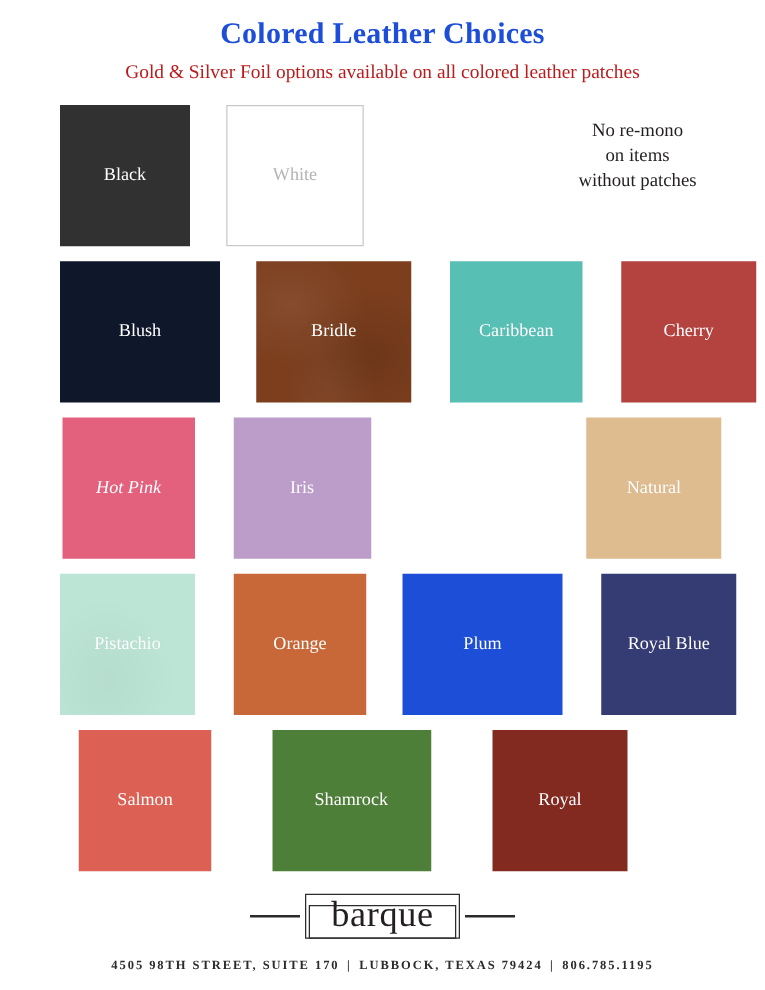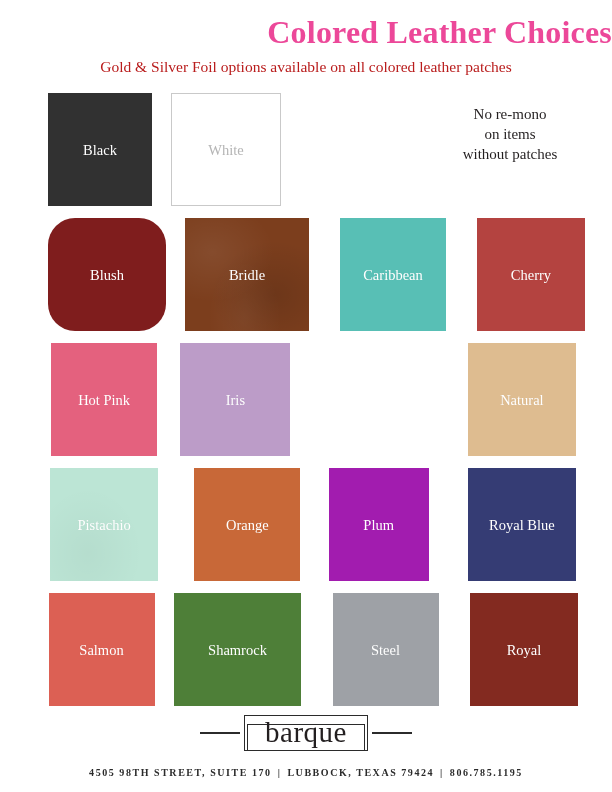--- a/index.html
+++ b/index.html
@@ -23,27 +23,26 @@
     display: flex;
     flex-direction: column;
   }
 
   
   .header {
     text-align: center;
     padding-top: 14px;
   }
   .page-title {
-    font-size: 32px;
+    font-size: 24px;
     font-weight: bold;
     letter-spacing: 0.2px;
-    color: #ec4899;
+    color: #1d4ed8;
     margin: 0;
     line-height: 1.15;
-    text-align: right;
   }
   .page-subtitle {
     font-size: 15.5px;
     color: #b91c1c;
     margin: 7px 0 0 0;
     line-height: 1.2;
   }
 
   
   .swatch-grid {
@@ -66,21 +65,21 @@
     display: flex;
     align-items: center;
     justify-content: center;
   }
   
   .col-0 { width: 136px; }
   .col-1 { width: 136px; }
   .col-2 { width: 136px; }
   .col-3 { width: 136px; }
 
-  .gut-0 { margin-right: 19px; }
+  .gut-0 { margin-right: 29px; }
   .gut-1 { margin-right: 31px; }
   .gut-2 { margin-right: 31px; }
 
   .swatch {
     height: 113px;
     box-sizing: border-box;
     display: flex;
     align-items: center;
     justify-content: center;
     position: relative;
@@ -216,21 +215,21 @@
         <div class="cell col-3">
           <div class="note-block">
             <div class="note-line">No re-mono</div>
             <div class="note-line">on items</div>
             <div class="note-line">without patches</div>
           </div>
         </div>
       </div>
       <div class="swatch-row">
         <div class="cell col-0 gut-0">
-          <div class="swatch" style="background: #7f1d1d; width: 118px; border-radius: 27px;">
+          <div class="swatch" style="background: #0f172a; width: 128px;">
             <span class="swatch-label" style="color: rgb(255, 255, 255);">Blush</span>
           </div>
         </div>
         <div class="cell col-1 gut-1">
           <div class="swatch textured" style="background: rgb(124, 62, 29); width: 124px;">
             <span class="swatch-label" style="color: rgb(255, 255, 255);">Bridle</span>
           </div>
         </div>
         <div class="cell col-2 gut-2">
           <div class="swatch" style="background: rgb(88, 191, 181); width: 106px;">
@@ -239,21 +238,21 @@
         </div>
         <div class="cell col-3">
           <div class="swatch" style="background: rgb(180, 67, 64); width: 108px;">
             <span class="swatch-label" style="color: rgb(255, 255, 255);">Cherry</span>
           </div>
         </div>
       </div>
       <div class="swatch-row">
         <div class="cell col-0 gut-0">
           <div class="swatch" style="background: rgb(228, 97, 126); width: 106px;">
-            <span class="swatch-label" style="color: rgb(255, 255, 255);">Hot Pink</span>
+            <span class="swatch-label" style="color: rgb(255, 255, 255); font-style: italic;">Hot Pink</span>
           </div>
         </div>
         <div class="cell col-1 gut-1">
           <div class="swatch" style="background: rgb(188, 156, 200); width: 110px;">
             <span class="swatch-label" style="color: rgb(255, 255, 255);">Iris</span>
           </div>
         </div>
         <div class="cell col-2 gut-2 empty"></div>
         <div class="cell col-3">
           <div class="swatch" style="background: rgb(222, 188, 144); width: 108px;">
@@ -266,44 +265,39 @@
           <div class="swatch soft-sheen" style="background: rgb(188, 229, 213); width: 108px;">
             <span class="swatch-label" style="color: rgb(255, 255, 255);">Pistachio</span>
           </div>
         </div>
         <div class="cell col-0 gut-0">
           <div class="swatch" style="background: rgb(200, 104, 56); width: 106px;">
             <span class="swatch-label" style="color: rgb(255, 255, 255);">Orange</span>
           </div>
         </div>
         <div class="cell col-2 gut-2">
-          <div class="swatch" style="background: #a21caf; width: 100px;">
+          <div class="swatch" style="background: #1d4ed8; width: 128px;">
             <span class="swatch-label" style="color: rgb(255, 255, 255);">Plum</span>
           </div>
         </div>
         <div class="cell col-3">
           <div class="swatch" style="background: rgb(53, 60, 116); width: 108px;">
             <span class="swatch-label" style="color: rgb(255, 255, 255);">Royal Blue</span>
           </div>
         </div>
       </div>
       <div class="swatch-row">
         <div class="cell col-0 gut-0">
           <div class="swatch" style="background: rgb(220, 96, 84); width: 106px;">
             <span class="swatch-label" style="color: rgb(255, 255, 255);">Salmon</span>
           </div>
         </div>
         <div class="cell col-1 gut-1">
           <div class="swatch" style="background: rgb(78, 127, 56); width: 127px;">
             <span class="swatch-label" style="color: rgb(255, 255, 255);">Shamrock</span>
-          </div>
-        </div>
-        <div class="cell col-2 gut-2">
-          <div class="swatch" style="background: rgb(158, 161, 166); width: 106px;">
-            <span class="swatch-label" style="color: rgb(255, 255, 255);">Steel</span>
           </div>
         </div>
         <div class="cell col-3">
           <div class="swatch" style="background: rgb(131, 42, 32); width: 108px;">
             <span class="swatch-label" style="color: rgb(255, 255, 255);">Royal</span>
           </div>
         </div>
       </div>
     </div>
 

